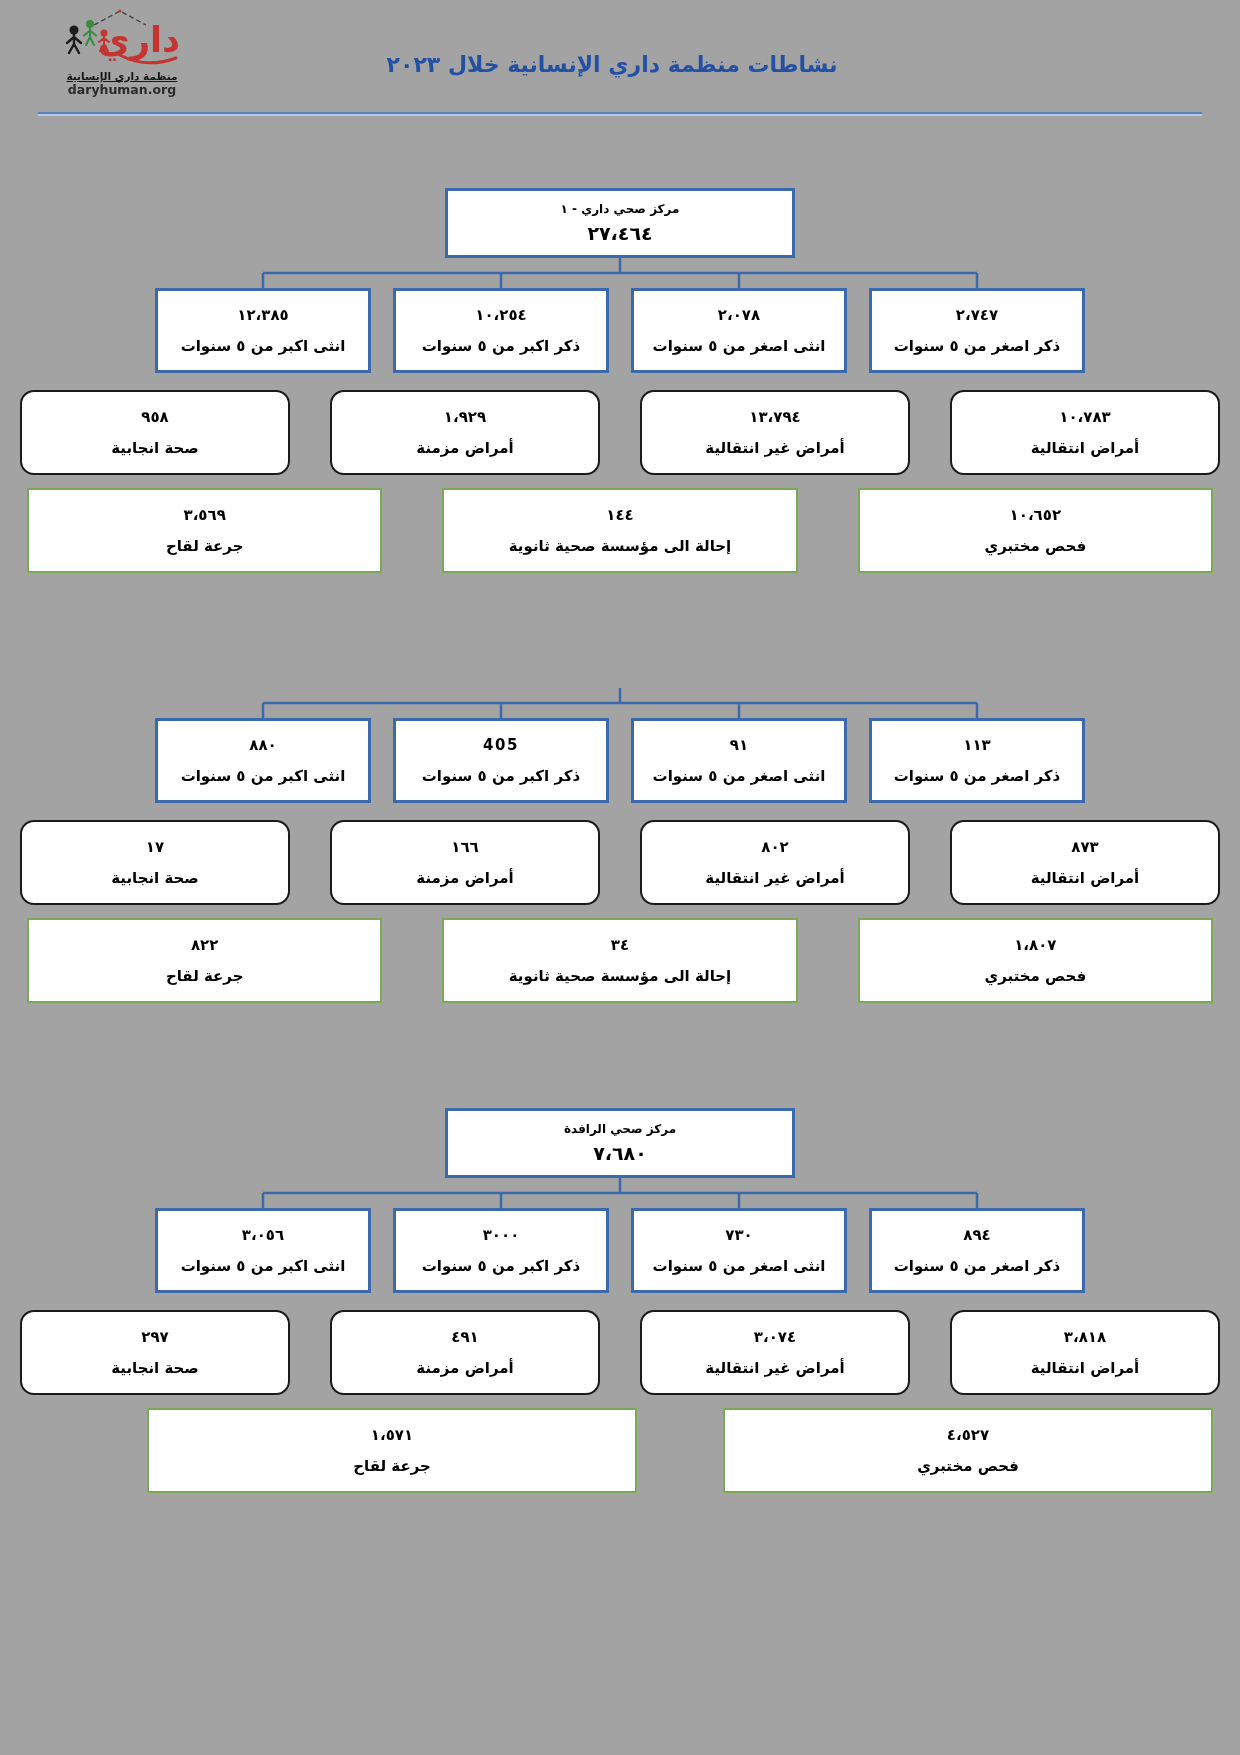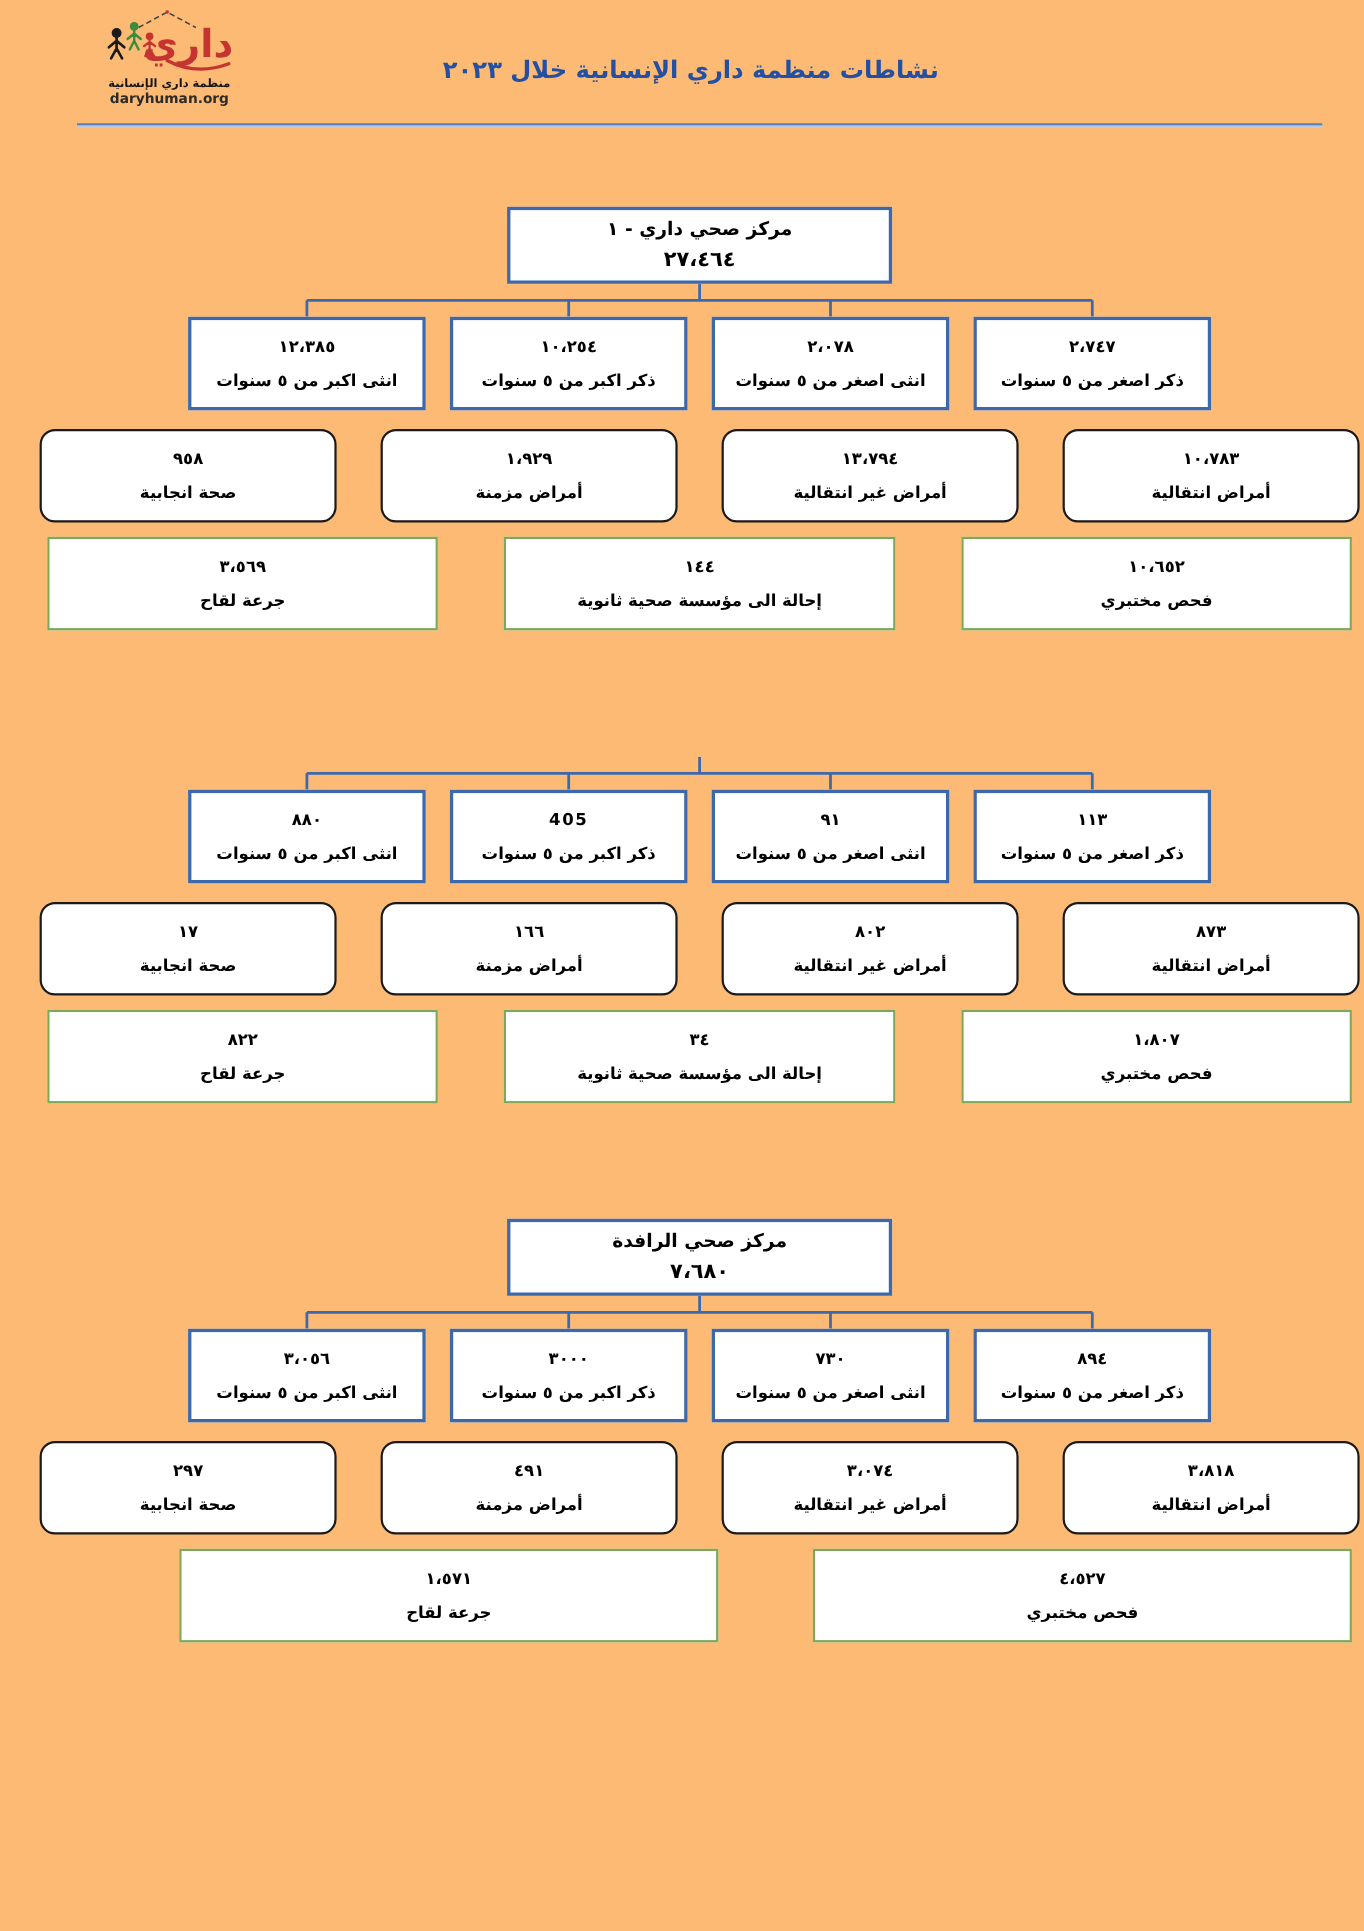--- a/index.html
+++ b/index.html
@@ -5,44 +5,44 @@
   :root{
     --accent_blue:#3C68AC;
     --title_blue:#2450A4;
     --green:#7AAA58;
     --black:#1a1a1a;
     --logo_red:#C43431;
     --rule_blue:#5C82BA;
   }
   *{margin:0;padding:0;box-sizing:border-box;}
   body{background:#e8e8e8;font-family:"DejaVu Sans",sans-serif;}
-  .page{width:1240px;height:1755px;background:#fdba74;position:relative;margin:0 auto;overflow:hidden;padding-left:32px;}
+  .page{width:1240px;height:1755px;background:#a3a3a3;position:relative;margin:0 auto;overflow:hidden;}
 
   
   header{position:relative;height:112px;}
   .logo{position:absolute;left:52px;top:8px;width:140px;text-align:center;}
   .logo svg{display:block;margin:0 auto;}
-  .logo-org-ar{font-size:10.5px;font-weight:bold;color:#161616;letter-spacing:.5px;}
+  .logo-org-ar{font-size:10.5px;font-weight:bold;color:#161616;letter-spacing:.5px;text-decoration:underline;}
   .logo-site{font-size:12.5px;font-weight:bold;color:#2b2b2b;}
   .doc-title{position:absolute;left:0;right:16px;top:52px;text-align:center;
     font-size:22px;font-weight:bold;color:var(--title_blue);}
 
   .rule{margin:0 38px;height:4px;background:#b9cbe6;border-top:2px solid var(--rule_blue);}
 
   
   .tree{position:relative;}
   .tree-1{margin-top:72px;}
   .tree-2{margin-top:115px;}
   .tree-3{margin-top:105px;}
 
   .root-row{display:flex;justify-content:center;}
   .root-box{width:350px;height:70px;border:3px solid var(--accent_blue);
     display:flex;flex-direction:column;justify-content:center;align-items:center;gap:6px;
     text-align:center;background:#fff;}
-  .root-name{font-weight:bold;font-size:17px;color:#000;}
+  .root-name{font-weight:bold;font-size:12px;color:#000;}
   .root-total{font-weight:bold;font-size:19px;color:#000;letter-spacing:2px;}
 
   .connector{display:block;margin:0 auto;width:930px;height:30px;}
 
   .row{display:flex;direction:rtl;margin:0 auto;}
   .demo-row{width:930px;gap:22px;}
   .black-row{width:1200px;gap:40px;margin-top:17px;}
   .green-row{width:1186px;gap:60px;margin-top:13px;}
   .green-row.two{gap:86px;}
 

